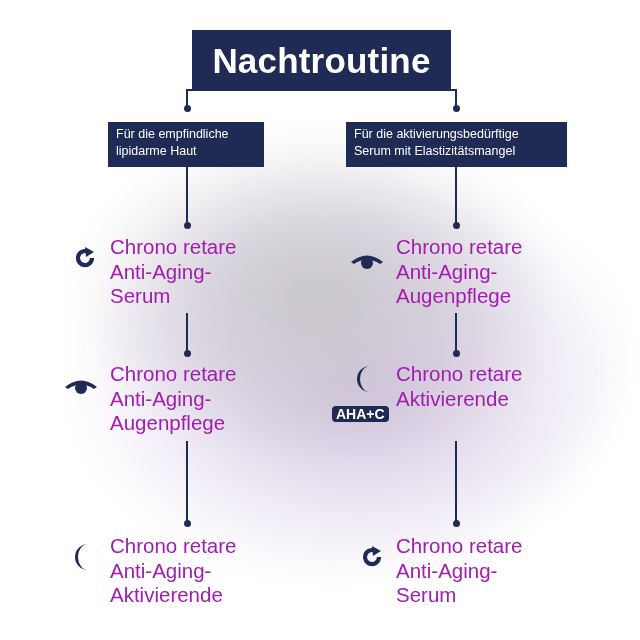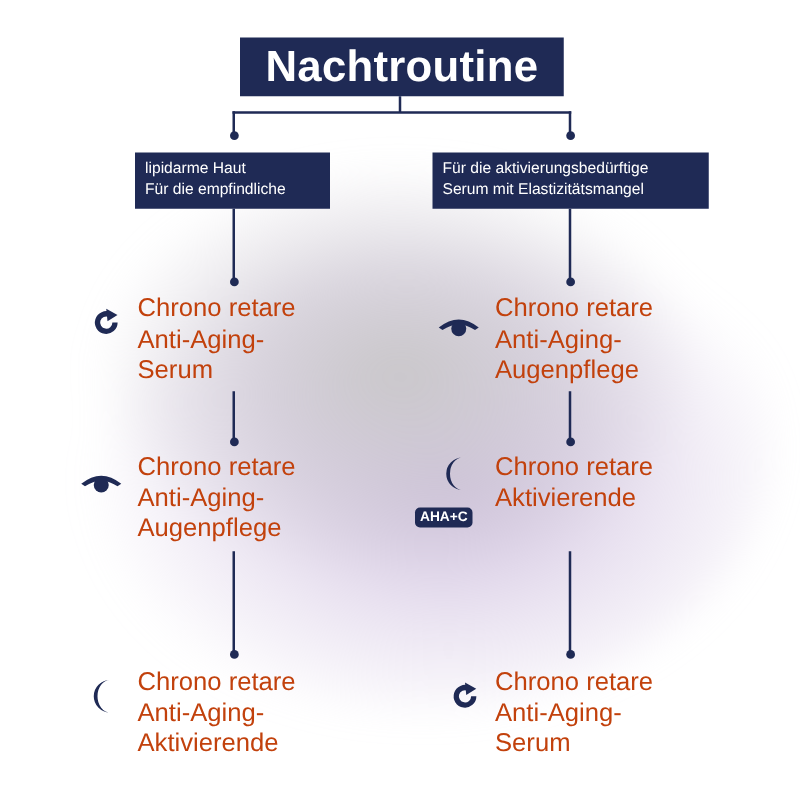--- a/index.html
+++ b/index.html
@@ -12,56 +12,56 @@
     .bg-glow {
       position: absolute; left: 40px; top: 130px; width: 580px; height: 440px;
       border-radius: 50%;
       background:
         radial-gradient(ellipse 42% 38% at 48% 38%, rgba(200,198,200,0.95) 0%, rgba(205,200,210,0.7) 45%, rgba(215,205,225,0.0) 100%),
         radial-gradient(ellipse 50% 46% at 55% 58%, rgba(190,170,210,0.75) 0%, rgba(210,195,225,0.45) 55%, rgba(255,255,255,0) 100%);
       filter: blur(14px);
     }
     .abs { position: absolute; }
     .title-box {
-      left: 192px; top: 30px; width: 259px; height: 47px;
+      left: 192px; top: 30px; width: 259px; height: 61px;
       background: #1f2a55; color: #fff;
       display: flex; align-items: center; justify-content: center;
       font-weight: bold; font-size: 35px; letter-spacing: 0.2px;
     }
     .line { background: #1f2a55; position: absolute; }
     .dot { width: 7px; height: 7px; border-radius: 50%; background: #1f2a55; position: absolute; }
     .sub-box {
       background: #1f2a55; color: #fff; font-size: 12.5px; line-height: 17px;
       padding: 4px 8px; box-sizing: border-box; position: absolute;
     }
-    .step { position: absolute; font-size: 20.5px; line-height: 24.5px; color: #c2410c; }
+    .step { position: absolute; font-size: 20.5px; line-height: 24.5px; color: #a21caf; }
     .step span { display: block; white-space: nowrap; }
     .icon { position: absolute; }
     .badge {
       position: absolute; background: #1f2a55; color: #fff; font-weight: bold;
-      font-size: 11px; border-radius: 4px; padding: 2px 4px; line-height: 12px; text-align: right;
+      font-size: 14px; border-radius: 4px; padding: 2px 4px; line-height: 12px; text-align: right;
     }
   </style>
 </head>
 <body>
 
 <div class="bg-glow"></div>
 
 <div class="abs title-box">Nachtroutine</div>
 
 <div class="line" style="left:319px;top:77px;width:2px;height:13px;"></div>
 <div class="line" style="left:186px;top:89px;width:271px;height:2px;"></div>
 <div class="line" style="left:186px;top:89px;width:2px;height:18px;"></div>
 <div class="line" style="left:455px;top:89px;width:2px;height:18px;"></div>
 <div class="dot" style="left:183.5px;top:105px;"></div>
 <div class="dot" style="left:452.5px;top:105px;"></div>
 
 <div class="sub-box" style="left:108px;top:122px;width:156px;height:45px;">
+  <span style="display:block">Für die empfindliche</span>
   <span style="display:block">lipidarme Haut</span>
-  <span style="display:block">Für die empfindliche</span>
 </div>
 <div class="sub-box" style="left:346px;top:122px;width:221px;height:45px;">
   <span style="display:block">Für die aktivierungsbedürftige</span>
   <span style="display:block">Serum mit Elastizitätsmangel</span>
 </div>
 
 <div class="line" style="left:186px;top:167px;width:2px;height:58px;"></div>
 <div class="dot" style="left:183.5px;top:222px;"></div>
 <div class="line" style="left:186px;top:313px;width:2px;height:40px;"></div>
 <div class="dot" style="left:183.5px;top:350px;"></div>

